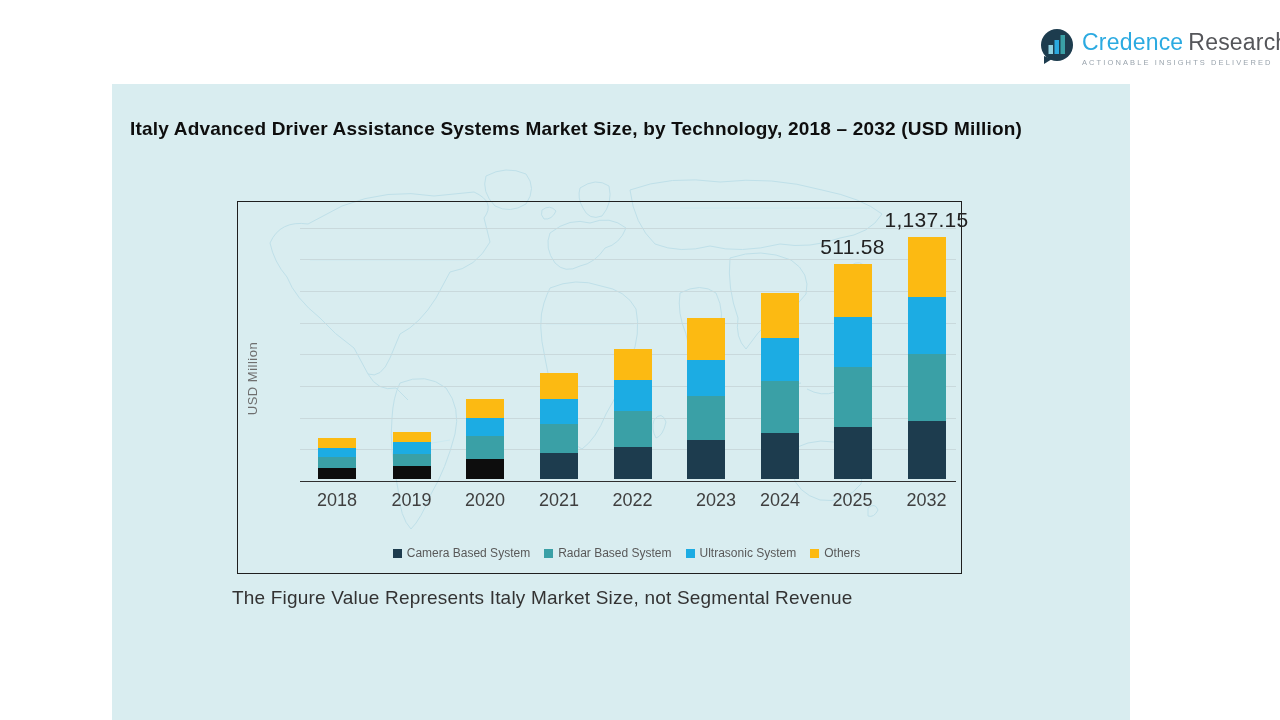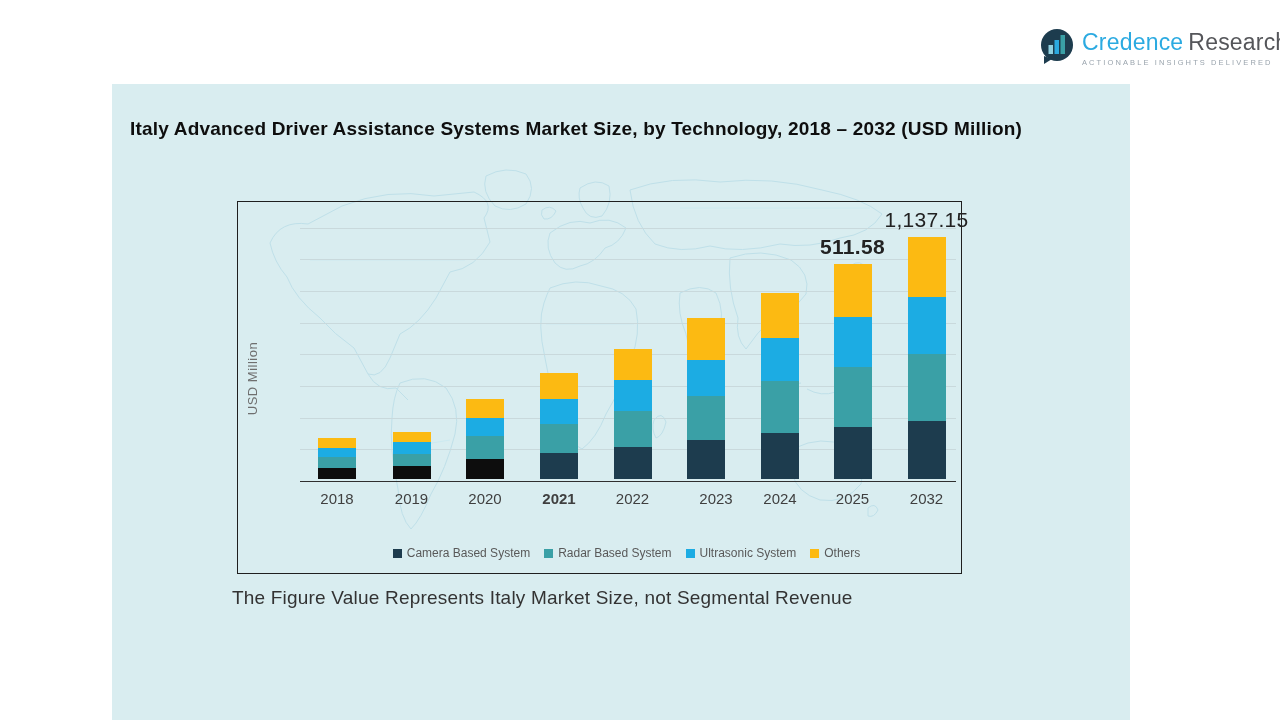--- a/index.html
+++ b/index.html
@@ -19,21 +19,21 @@
   .map-svg { position:absolute; left:138px; top:64px; width:650px; height:397px; z-index:0; }
   .panel-title { position:absolute; left:18px; top:34px; font-size:19px; font-weight:700; color:#0e0e0e; letter-spacing:0.2px; white-space:nowrap; z-index:2; }
   .footnote { position:absolute; left:120px; top:503px; font-size:19px; color:#333; letter-spacing:0.2px; z-index:2; }
 
   
   .chart-box { position:absolute; left:125px; top:117px; width:725px; height:373px; border:1.5px solid #1f1f1f; z-index:1; background:transparent; }
   .plot { position:absolute; inset:0; }
   .gridline { position:absolute; left:62px; width:656px; height:1px; background:#c9d9dc; }
   .baseline { position:absolute; left:62px; width:656px; height:1.5px; background:#2f2f2f; }
   .seg { position:absolute; width:38px; }
-  .year-label { position:absolute; top:288px; width:60px; margin-left:-30px; text-align:center; font-size:15px; color:#3f3f3f; }
+  .year-label { position:absolute; top:288px; width:60px; margin-left:-30px; text-align:center; font-size:18px; color:#3f3f3f; }
   .data-label { position:absolute; transform:translateX(-50%); font-size:21px; color:#222; white-space:nowrap; letter-spacing:0.3px; }
   .ylabel { position:absolute; left:-1px; top:169px; transform:rotate(-90deg); transform-origin:center; width:120px; margin-left:-45px; text-align:center; font-size:13px; color:#6f6f6f; letter-spacing:0.5px; }
   .legend { position:absolute; left:62px; right:8px; top:344px; display:flex; justify-content:center; gap:14px; }
   .legend-item { display:flex; align-items:center; font-size:12px; color:#595959; white-space:nowrap; }
   .legend-swatch { width:9px; height:9px; margin-right:5px; flex:0 0 auto; }
 </style>
 </head>
 <body>
 
 <div class="logo">
@@ -113,42 +113,42 @@
         <div class="year-label" style="left: 173.5px;">2019</div>
         <div class="seg" style="left: 228px; bottom: 94.5px; height: 19.5px; background: rgb(13, 13, 13);"></div>
         <div class="seg" style="left: 228px; bottom: 114px; height: 23.3px; background: rgb(58, 160, 166);"></div>
         <div class="seg" style="left: 228px; bottom: 137.3px; height: 17.4px; background: rgb(28, 172, 227);"></div>
         <div class="seg" style="left: 228px; bottom: 154.7px; height: 19.3px; background: rgb(252, 186, 18);"></div>
         <div class="year-label" style="left: 247px;">2020</div>
         <div class="seg" style="left: 302px; bottom: 94.5px; height: 25.2px; background: rgb(29, 60, 78);"></div>
         <div class="seg" style="left: 302px; bottom: 119.7px; height: 29.3px; background: rgb(58, 160, 166);"></div>
         <div class="seg" style="left: 302px; bottom: 149px; height: 24.7px; background: rgb(28, 172, 227);"></div>
         <div class="seg" style="left: 302px; bottom: 173.7px; height: 26px; background: rgb(252, 186, 18);"></div>
-        <div class="year-label" style="left: 321px; font-weight: bold;">2021</div>
+        <div class="year-label" style="left: 321px;">2021</div>
         <div class="seg" style="left: 375.5px; bottom: 94.5px; height: 31.2px; background: rgb(29, 60, 78);"></div>
         <div class="seg" style="left: 375.5px; bottom: 125.7px; height: 36.3px; background: rgb(58, 160, 166);"></div>
         <div class="seg" style="left: 375.5px; bottom: 162px; height: 31px; background: rgb(28, 172, 227);"></div>
         <div class="seg" style="left: 375.5px; bottom: 193px; height: 31px; background: rgb(252, 186, 18);"></div>
         <div class="year-label" style="left: 394.5px;">2022</div>
         <div class="seg" style="left: 449px; bottom: 94.5px; height: 38.5px; background: rgb(29, 60, 78);"></div>
         <div class="seg" style="left: 449px; bottom: 133px; height: 43.7px; background: rgb(58, 160, 166);"></div>
         <div class="seg" style="left: 449px; bottom: 176.7px; height: 36.6px; background: rgb(28, 172, 227);"></div>
         <div class="seg" style="left: 449px; bottom: 213.3px; height: 41.4px; background: rgb(252, 186, 18);"></div>
         <div class="year-label" style="left: 478px;">2023</div>
         <div class="seg" style="left: 523px; bottom: 94.5px; height: 45.8px; background: rgb(29, 60, 78);"></div>
         <div class="seg" style="left: 523px; bottom: 140.3px; height: 52px; background: rgb(58, 160, 166);"></div>
         <div class="seg" style="left: 523px; bottom: 192.3px; height: 42.4px; background: rgb(28, 172, 227);"></div>
         <div class="seg" style="left: 523px; bottom: 234.7px; height: 45.6px; background: rgb(252, 186, 18);"></div>
         <div class="year-label" style="left: 542px;">2024</div>
         <div class="seg" style="left: 595.5px; bottom: 94.5px; height: 51.2px; background: rgb(29, 60, 78);"></div>
         <div class="seg" style="left: 595.5px; bottom: 145.7px; height: 60.6px; background: rgb(58, 160, 166);"></div>
         <div class="seg" style="left: 595.5px; bottom: 206.3px; height: 49.4px; background: rgb(28, 172, 227);"></div>
         <div class="seg" style="left: 595.5px; bottom: 255.7px; height: 53px; background: rgb(252, 186, 18);"></div>
         <div class="year-label" style="left: 614.5px;">2025</div>
-        <div class="data-label" style="left: 614.5px; top: 33.3px; font-weight: bold;">511.58</div>
+        <div class="data-label" style="left: 614.5px; top: 33.3px;">511.58</div>
         <div class="seg" style="left: 669.5px; bottom: 94.5px; height: 57.8px; background: rgb(29, 60, 78);"></div>
         <div class="seg" style="left: 669.5px; bottom: 152.3px; height: 66.7px; background: rgb(58, 160, 166);"></div>
         <div class="seg" style="left: 669.5px; bottom: 219px; height: 57.3px; background: rgb(28, 172, 227);"></div>
         <div class="seg" style="left: 669.5px; bottom: 276.3px; height: 59.4px; background: rgb(252, 186, 18);"></div>
         <div class="year-label" style="left: 688.5px;">2032</div>
         <div class="data-label" style="left: 688.5px; top: 6.3px;">1,137.15</div>
       </div>
     <div class="legend">
         <div class="legend-item">
           <span class="legend-swatch" style="background: rgb(29, 60, 78);"></span>

